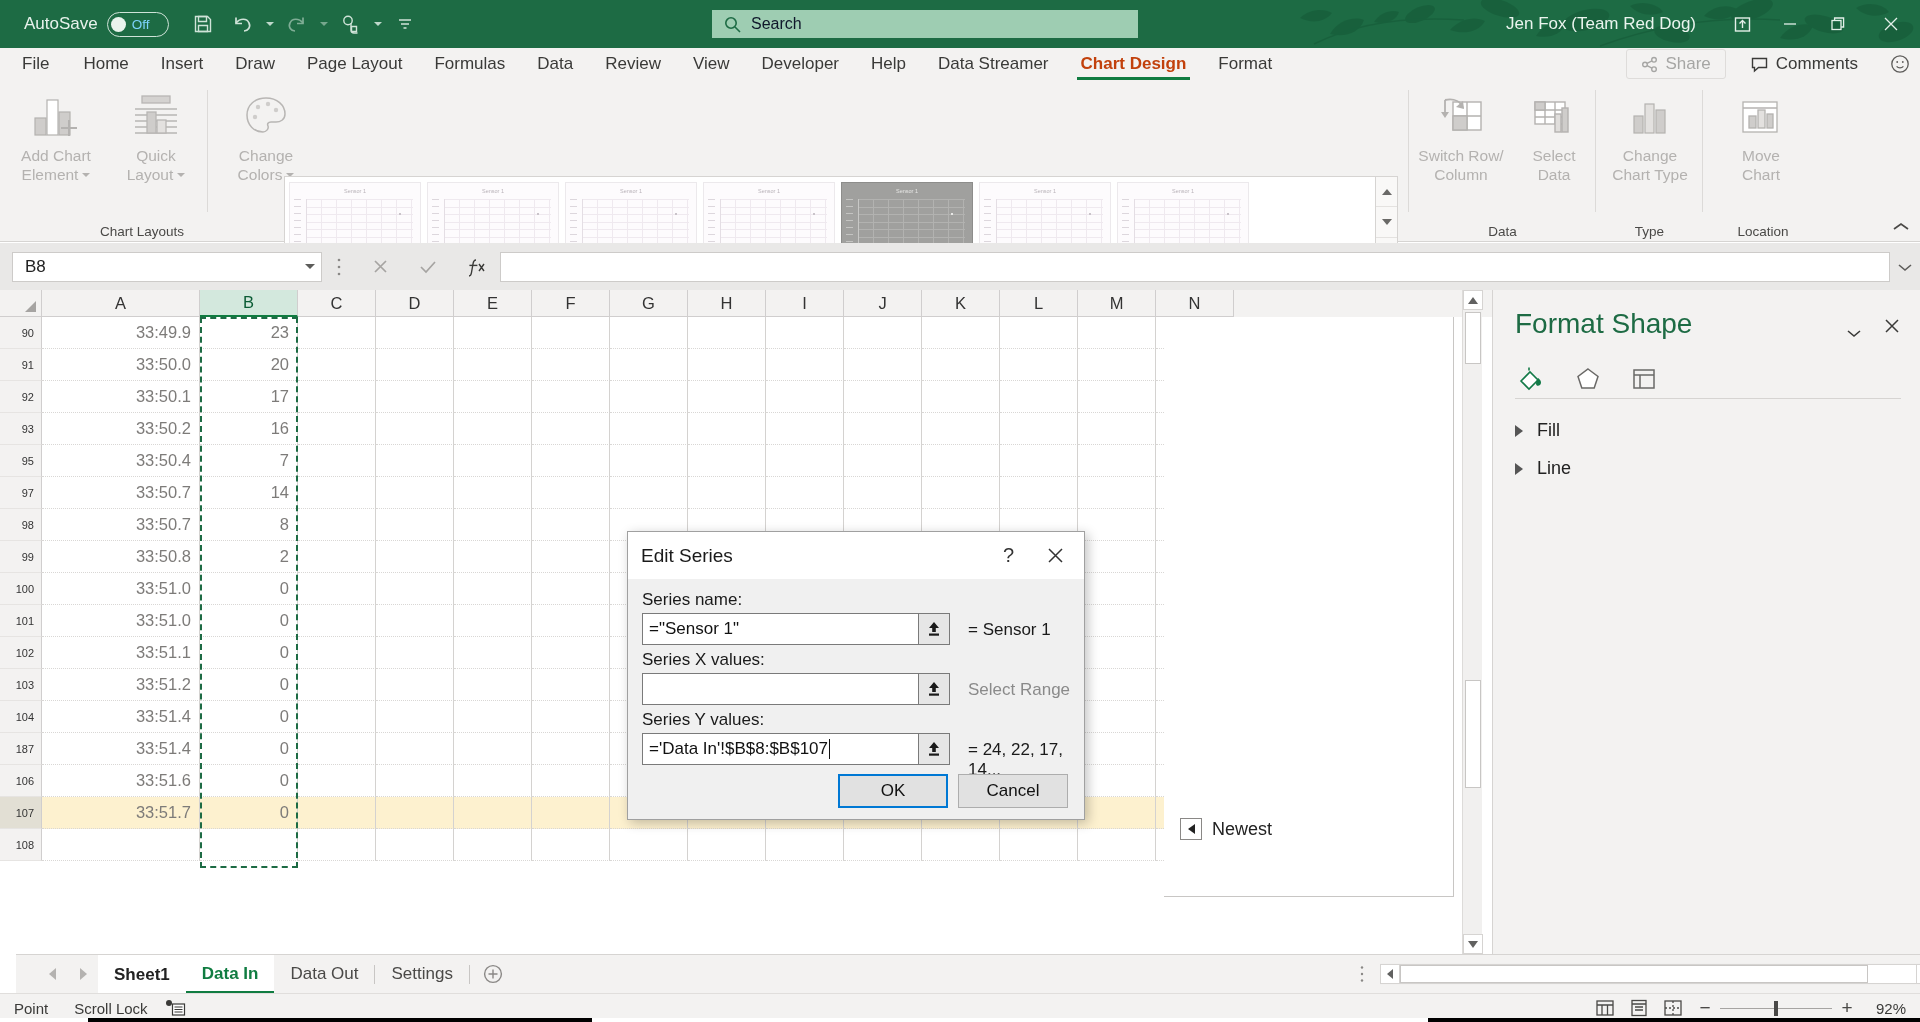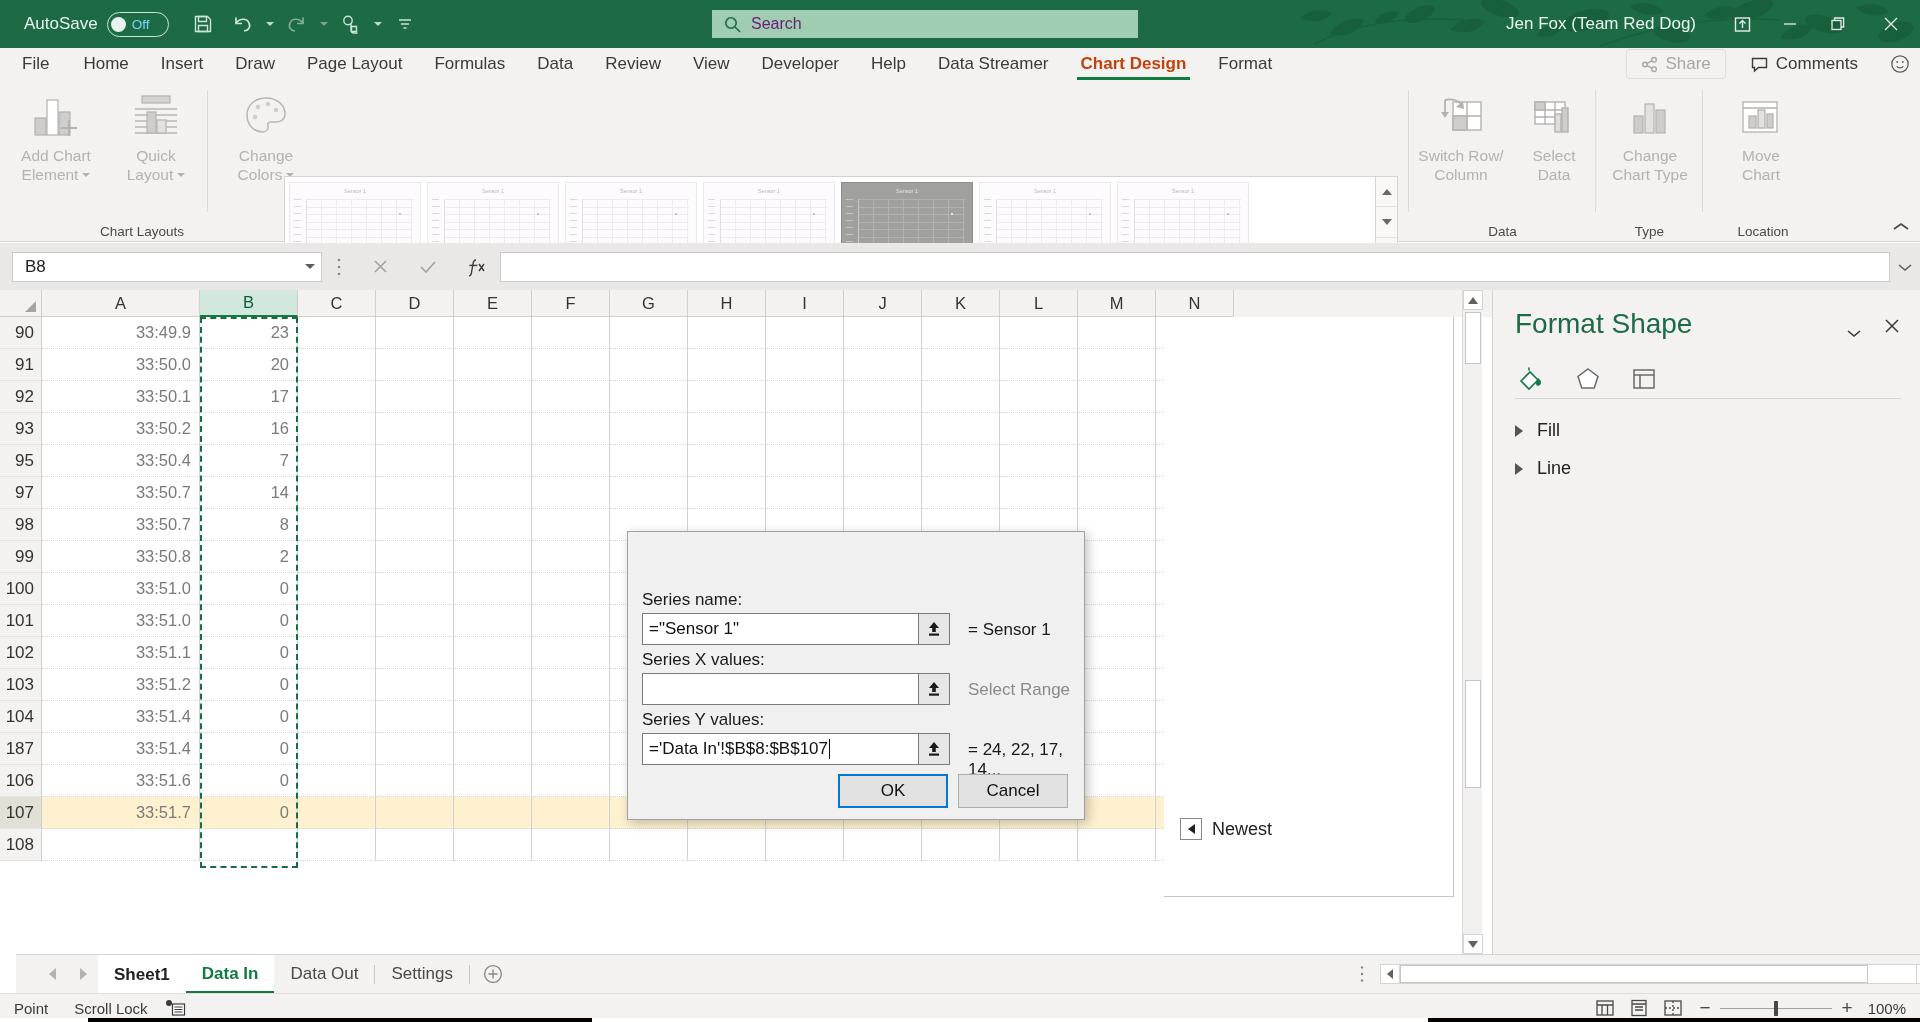--- a/index.html
+++ b/index.html
@@ -44,21 +44,21 @@
     position: absolute; left: 0; top: 0; width: 1920px; height: 48px;
     display: flex; align-items: center; justify-content: center;
     pointer-events: none;
   }
   .doc-title span { color: #eaf4ee; font-size: 17px; }
   .searchbox {
     position: absolute; left: 712px; top: 10px; width: 426px; height: 28px;
     background: #9ecdb2; display: flex; align-items: center; padding-left: 11px;
   }
   .searchbox .sicon { color: #1d6b44; margin-right: 9px; display: flex; }
-  .searchbox .stext { color: #701a75; font-size: 16px; }
+  .searchbox .stext { color: #0f172a; font-size: 16px; }
   .tb-right { position: absolute; right: 0; top: 0; height: 48px; display: flex; align-items: center; }
   .acct-name { color: #eaf4ee; font-size: 17px; margin-right: 22px; }
   .wbtn { width: 48px; height: 48px; display: flex; align-items: center; justify-content: center; color: #e4f0e9; }
   .wclose { width: 58px; }
 
   
   .ribbon-tabs {
     position: absolute; left: 0; top: 48px; width: 1920px; height: 32px;
     background: #f3f2f1; display: flex; align-items: flex-end;
   }
@@ -187,21 +187,21 @@
     font-size: 16.5px; color: #333;
   }
   .ch.sel { background: #d3e8dd; color: #0b5c35; border-bottom: 2px solid #107c41; }
 
   .rows { position: absolute; left: 0; top: 27px; width: 1492px; }
   .row { display: flex; height: 32px; }
   .rh {
     width: 42px; background: #f3f2f1; border-right: 1px solid #d0cece;
     border-bottom: 1px solid #e6e4e2;
     display: flex; align-items: center; justify-content: flex-end;
-    padding-right: 7px; font-size: 17px; color: #333;
+    padding-right: 7px; font-size: 11px; color: #333;
   }
   .cell {
     border-right: 1px solid #d4d2d0; border-bottom: 1px dotted #d9d7d5;
     display: flex; align-items: center; font-size: 16.5px; color: #7d7b79;
     padding-right: 8px; justify-content: flex-end; background: transparent;
   }
   .row.hl .cell, .row.hl .rh { background: #fdf1cf; }
   .row.hl .rh { background: #e2dfd4; }
 
   
@@ -1322,20 +1322,29 @@
     </div>
     <div class="pane-sect" style="top:168px;">
       <i class="tri"></i>
       <span>Line</span>
     </div>
   </div>
 
   <div style="position:absolute; left:627px; top:531px; width:458px; height:289px;
               background:#f0f0f0; border:1px solid #a0a0a0;
               box-shadow:3px 3px 11px rgba(0,0,0,.24);">
+    <div style="height:47px; background:#fff; display:flex; align-items:center; position:relative;">
+      <span style="margin-left:13px; font-size:19px; color:#1a1a1a;">Edit Series</span>
+      <span style="position:absolute; right:70px; font-size:20px; color:#333;">?</span>
+      <span style="position:absolute; right:18px; display:flex;">
+        <svg width="21" height="21" viewBox="0 0 21 21" stroke="#333" stroke-width="1.5" fill="none">
+            <path d="M4 4l13 13M17 4L4 17"></path>
+          </svg>
+      </span>
+    </div>
 
     <div style="position:absolute; left:14px; top:58px; font-size:17px; color:#1a1a1a;">Series name:</div>
     <div style="position:absolute; left:14px; top:81px; width:300px; height:32px; background:#fff;
                 border:1px solid #7a7a7a; display:flex; align-items:center; padding-left:6px;
                 font-size:17px; color:#111;">
       <span>="Sensor 1"</span>
     </div>
     <div style="position:absolute; left:290px; top:81px; width:32px; height:32px; background:#e6e6e6;
                 border:1px solid #7a7a7a; display:flex; align-items:center; justify-content:center;">
       <svg width="18" height="18" viewBox="0 0 18 18" fill="#1a1a1a">
@@ -1467,21 +1476,21 @@
             <path d="M2 9h16" stroke-dasharray="2 2"></path>
         </svg>
       </div>
       <div class="zminus">−</div>
       <div class="ztrack">
         <div class="line"></div>
         <div class="mid"></div>
         <div class="knob"></div>
       </div>
       <div class="zplus">+</div>
-      <div class="zlabel">100%</div>
+      <div class="zlabel">92%</div>
     </div>
   </div>
 
   <div class="taskbar-sliver">
     <i style="left:0; width:88px;"></i>
     <i style="left:592px; width:836px;"></i>
   </div>
 
 </div>
 

